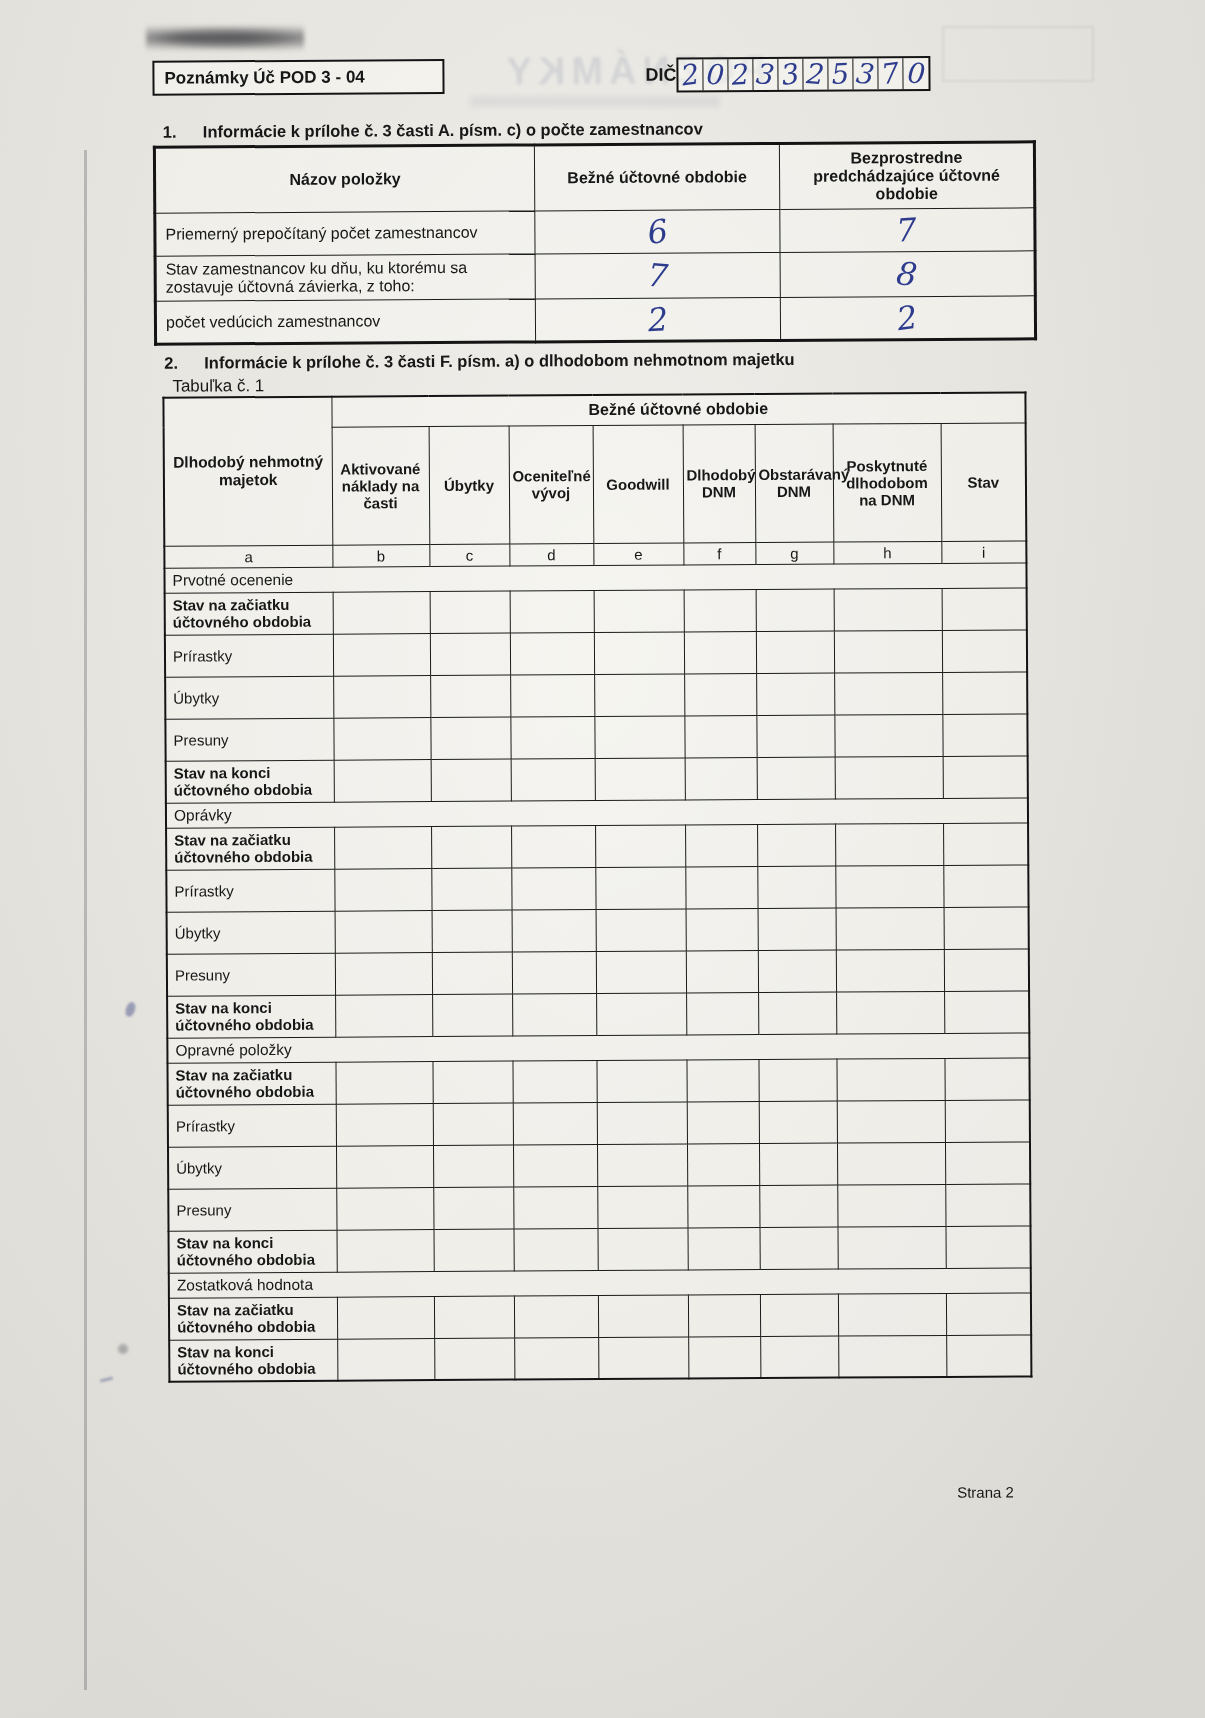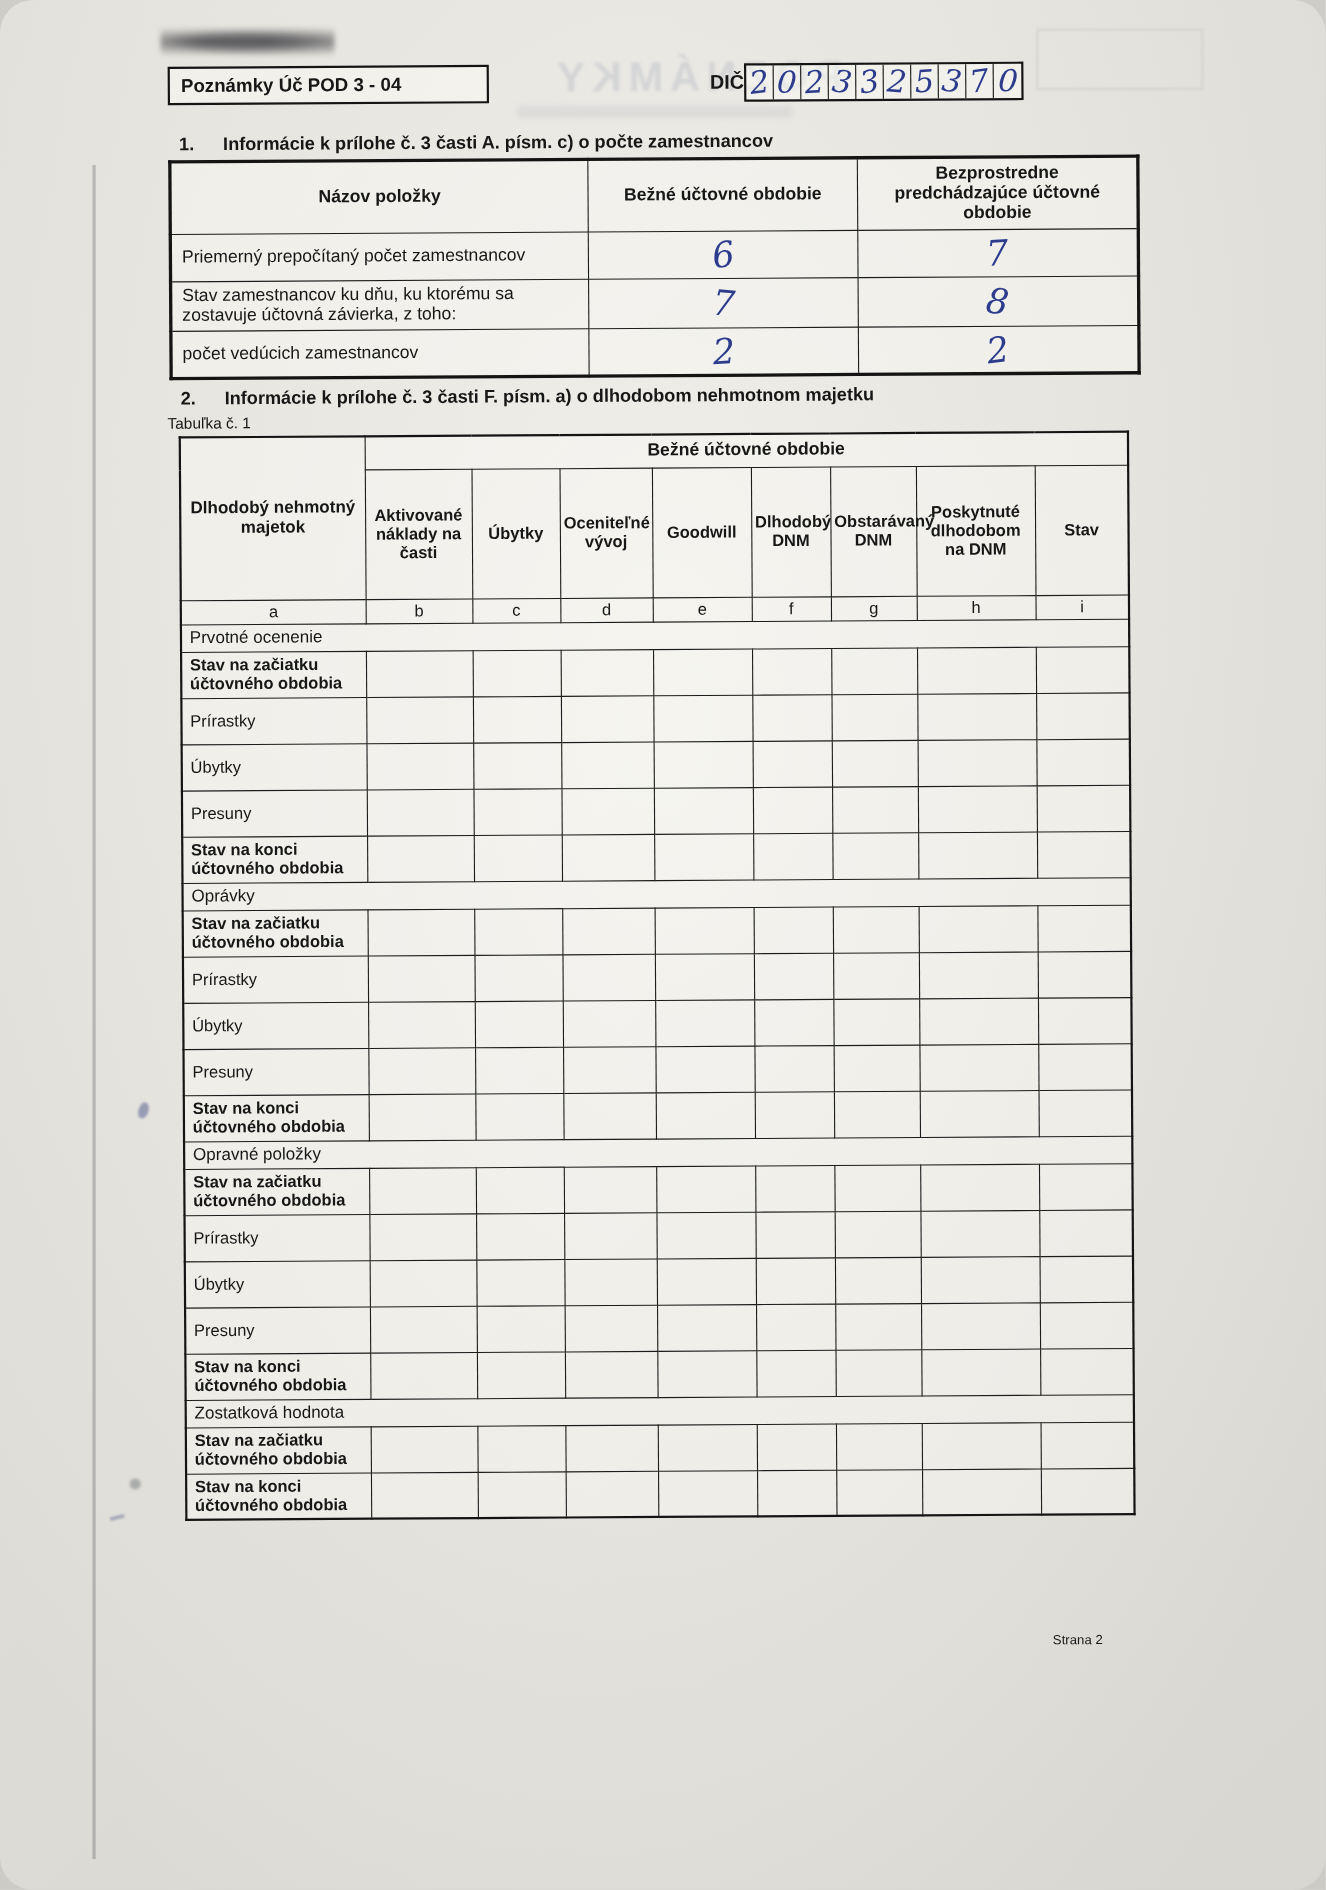--- a/index.html
+++ b/index.html
@@ -4,21 +4,21 @@
 <style>
   * { margin:0; padding:0; box-sizing:border-box; }
   html,body { width:1205px; height:1718px; }
   body {
     position:relative; overflow:hidden;
     background:#d8d6d0;
     font-family:"Liberation Sans", sans-serif;
     color:#171717;
   }
   .scan { position:absolute; inset:0;
-    background:linear-gradient(135deg,#eeece6 0%, #eae8e2 45%, #e4e2dc 100%);border-radius:30px; }
+    background:linear-gradient(135deg,#eeece6 0%, #eae8e2 45%, #e4e2dc 100%); }
   .scan::before { content:''; position:absolute; inset:0; z-index:0;
     background:radial-gradient(ellipse at 50% 38%, rgba(255,255,255,0.30), rgba(0,0,0,0.05) 88%); }
 
   
   .artifact { position:absolute; pointer-events:none; z-index:1; }
   .bleed { left:436px; top:50px; width:330px; font-size:38px; font-weight:bold;
     letter-spacing:6px; color:rgba(120,132,158,0.20);
     transform:scaleX(-1) rotate(0.4deg); filter:blur(1.6px); }
   .bleed-bar { left:470px; top:96px; width:250px; height:11px;
     background:rgba(125,135,158,0.12); filter:blur(2.5px); }
@@ -62,21 +62,21 @@
   .ink.big { font-size:32px; line-height:32px; display:inline-block; }
   .t1 .tiltA, .dic-cell .tiltA { transform:rotate(-7deg); }
   .t1 .tiltB, .dic-cell .tiltB { transform:rotate(5deg); }
   .t1 .tiltC, .dic-cell .tiltC { transform:rotate(-3deg); }
   .t1 .tiltD, .dic-cell .tiltD { transform:rotate(8deg); }
 
   .heading { position:absolute; font-weight:bold; font-size:16.5px; }
   .heading .num { display:inline-block; width:40px; }
   .s1-heading { left:162px; top:120px; }
   .s2-heading { left:162px; top:351px; }
-  .table-label { position:absolute; left:150px; top:374px; font-size:14px; }
+  .table-label { position:absolute; left:170px; top:374px; font-size:17px; }
 
   table { border-collapse:collapse; table-layout:fixed;
     background:rgba(251,250,246,0.45); }
 
   .t1 { position:absolute; left:152px; top:143px; width:880px;
     border:3px solid #141414; }
   .t1 th, .t1 td { border:1.5px solid #1c1c1c; }
   .t1 th { font-weight:bold; font-size:16px; text-align:center;
     vertical-align:middle; padding:5px 8px; height:54px; }
   .t1 tbody td { height:43px; vertical-align:middle; }
@@ -89,21 +89,21 @@
   .t2 th { font-weight:bold; text-align:center; }
   .t2 .axis-head { font-size:15.5px; padding:4px 8px; }
   .t2 .group-head { height:30px; font-size:16px; }
   .t2 .col-head { height:118px; font-size:15px; padding:4px 3px; }
   .t2 td.letter { height:22px; text-align:center; font-size:15px; padding:1px; }
   .t2 td.section-cell { height:25px; padding:2px 7px; font-size:15.5px; }
   .t2 tr.data-row td { height:42px; }
   .t2 td.row-label { font-size:15px; padding:3px 7px; }
   .t2 td.row-label.bold { font-weight:bold; }
 
-  .footer { position:absolute; left:948px; top:1486px; font-size:12px; }
+  .footer { position:absolute; left:948px; top:1486px; font-size:15px; }
 </style>
 </head>
 <body>
 
 <div class="scan">
 
   <div class="artifact stamp-blob"></div>
   <div class="artifact bleed">POZNÁMKY</div>
   <div class="artifact bleed-bar"></div>
   <div class="artifact edge-line"></div>

